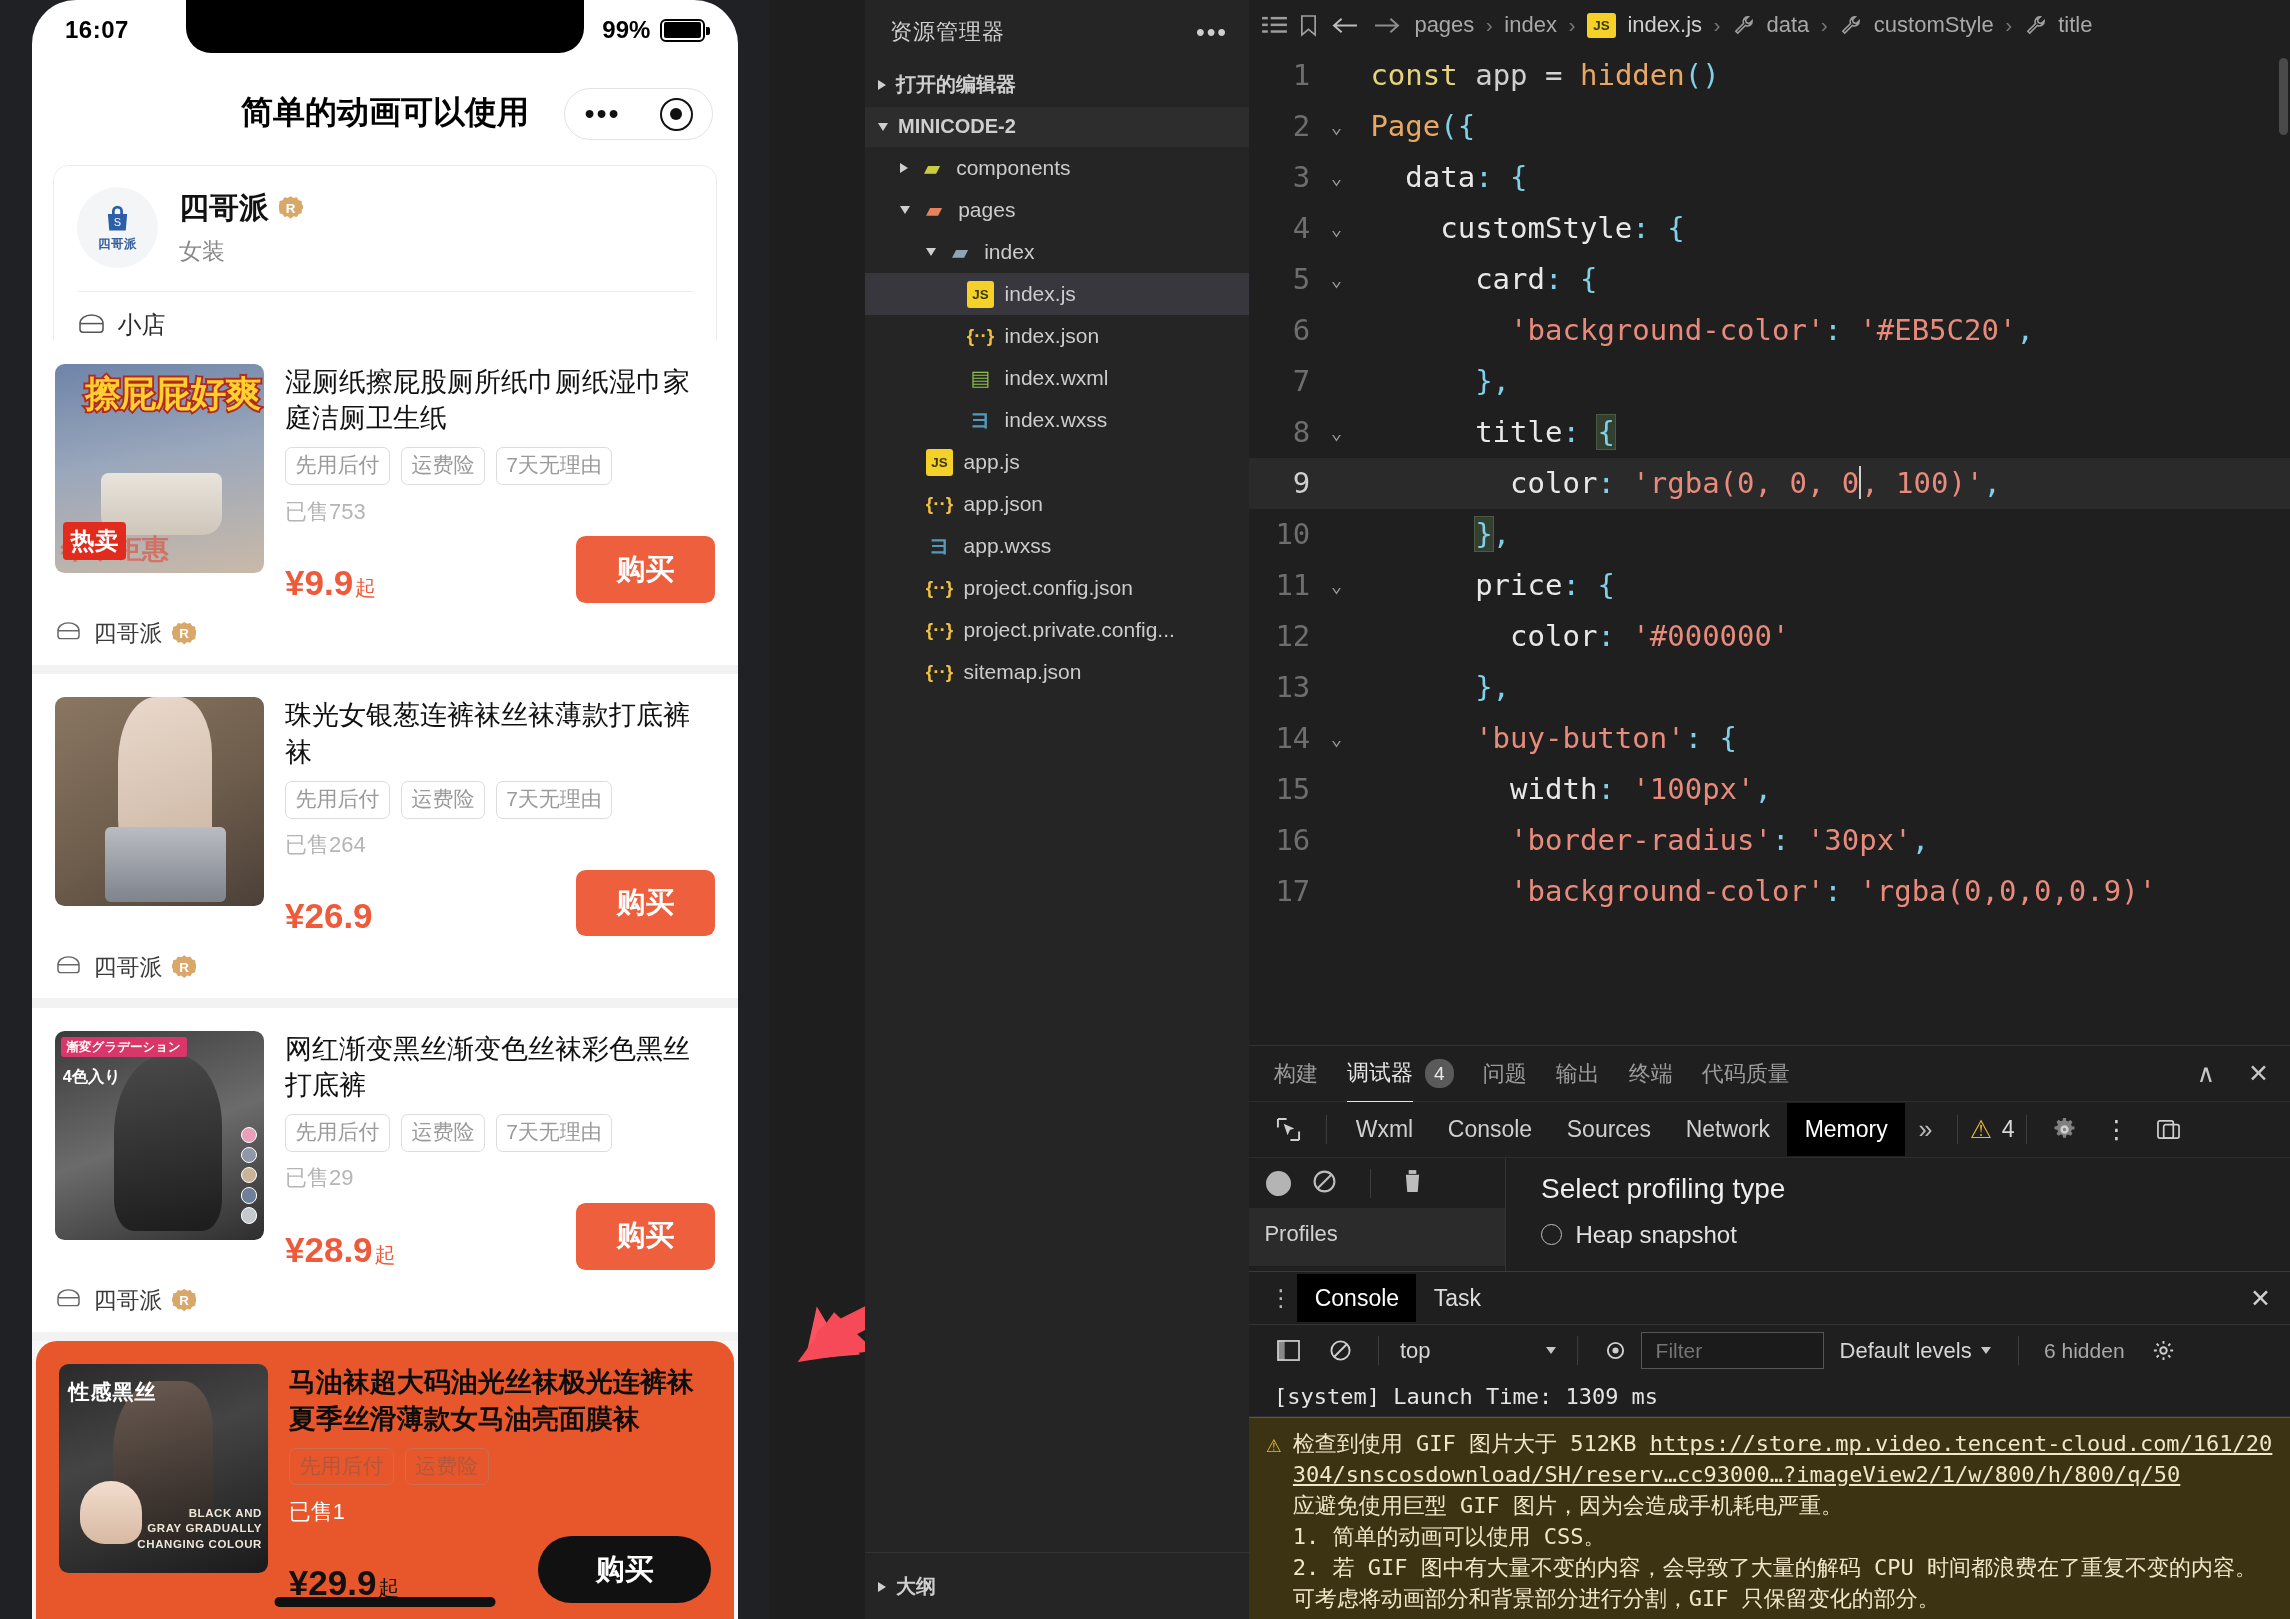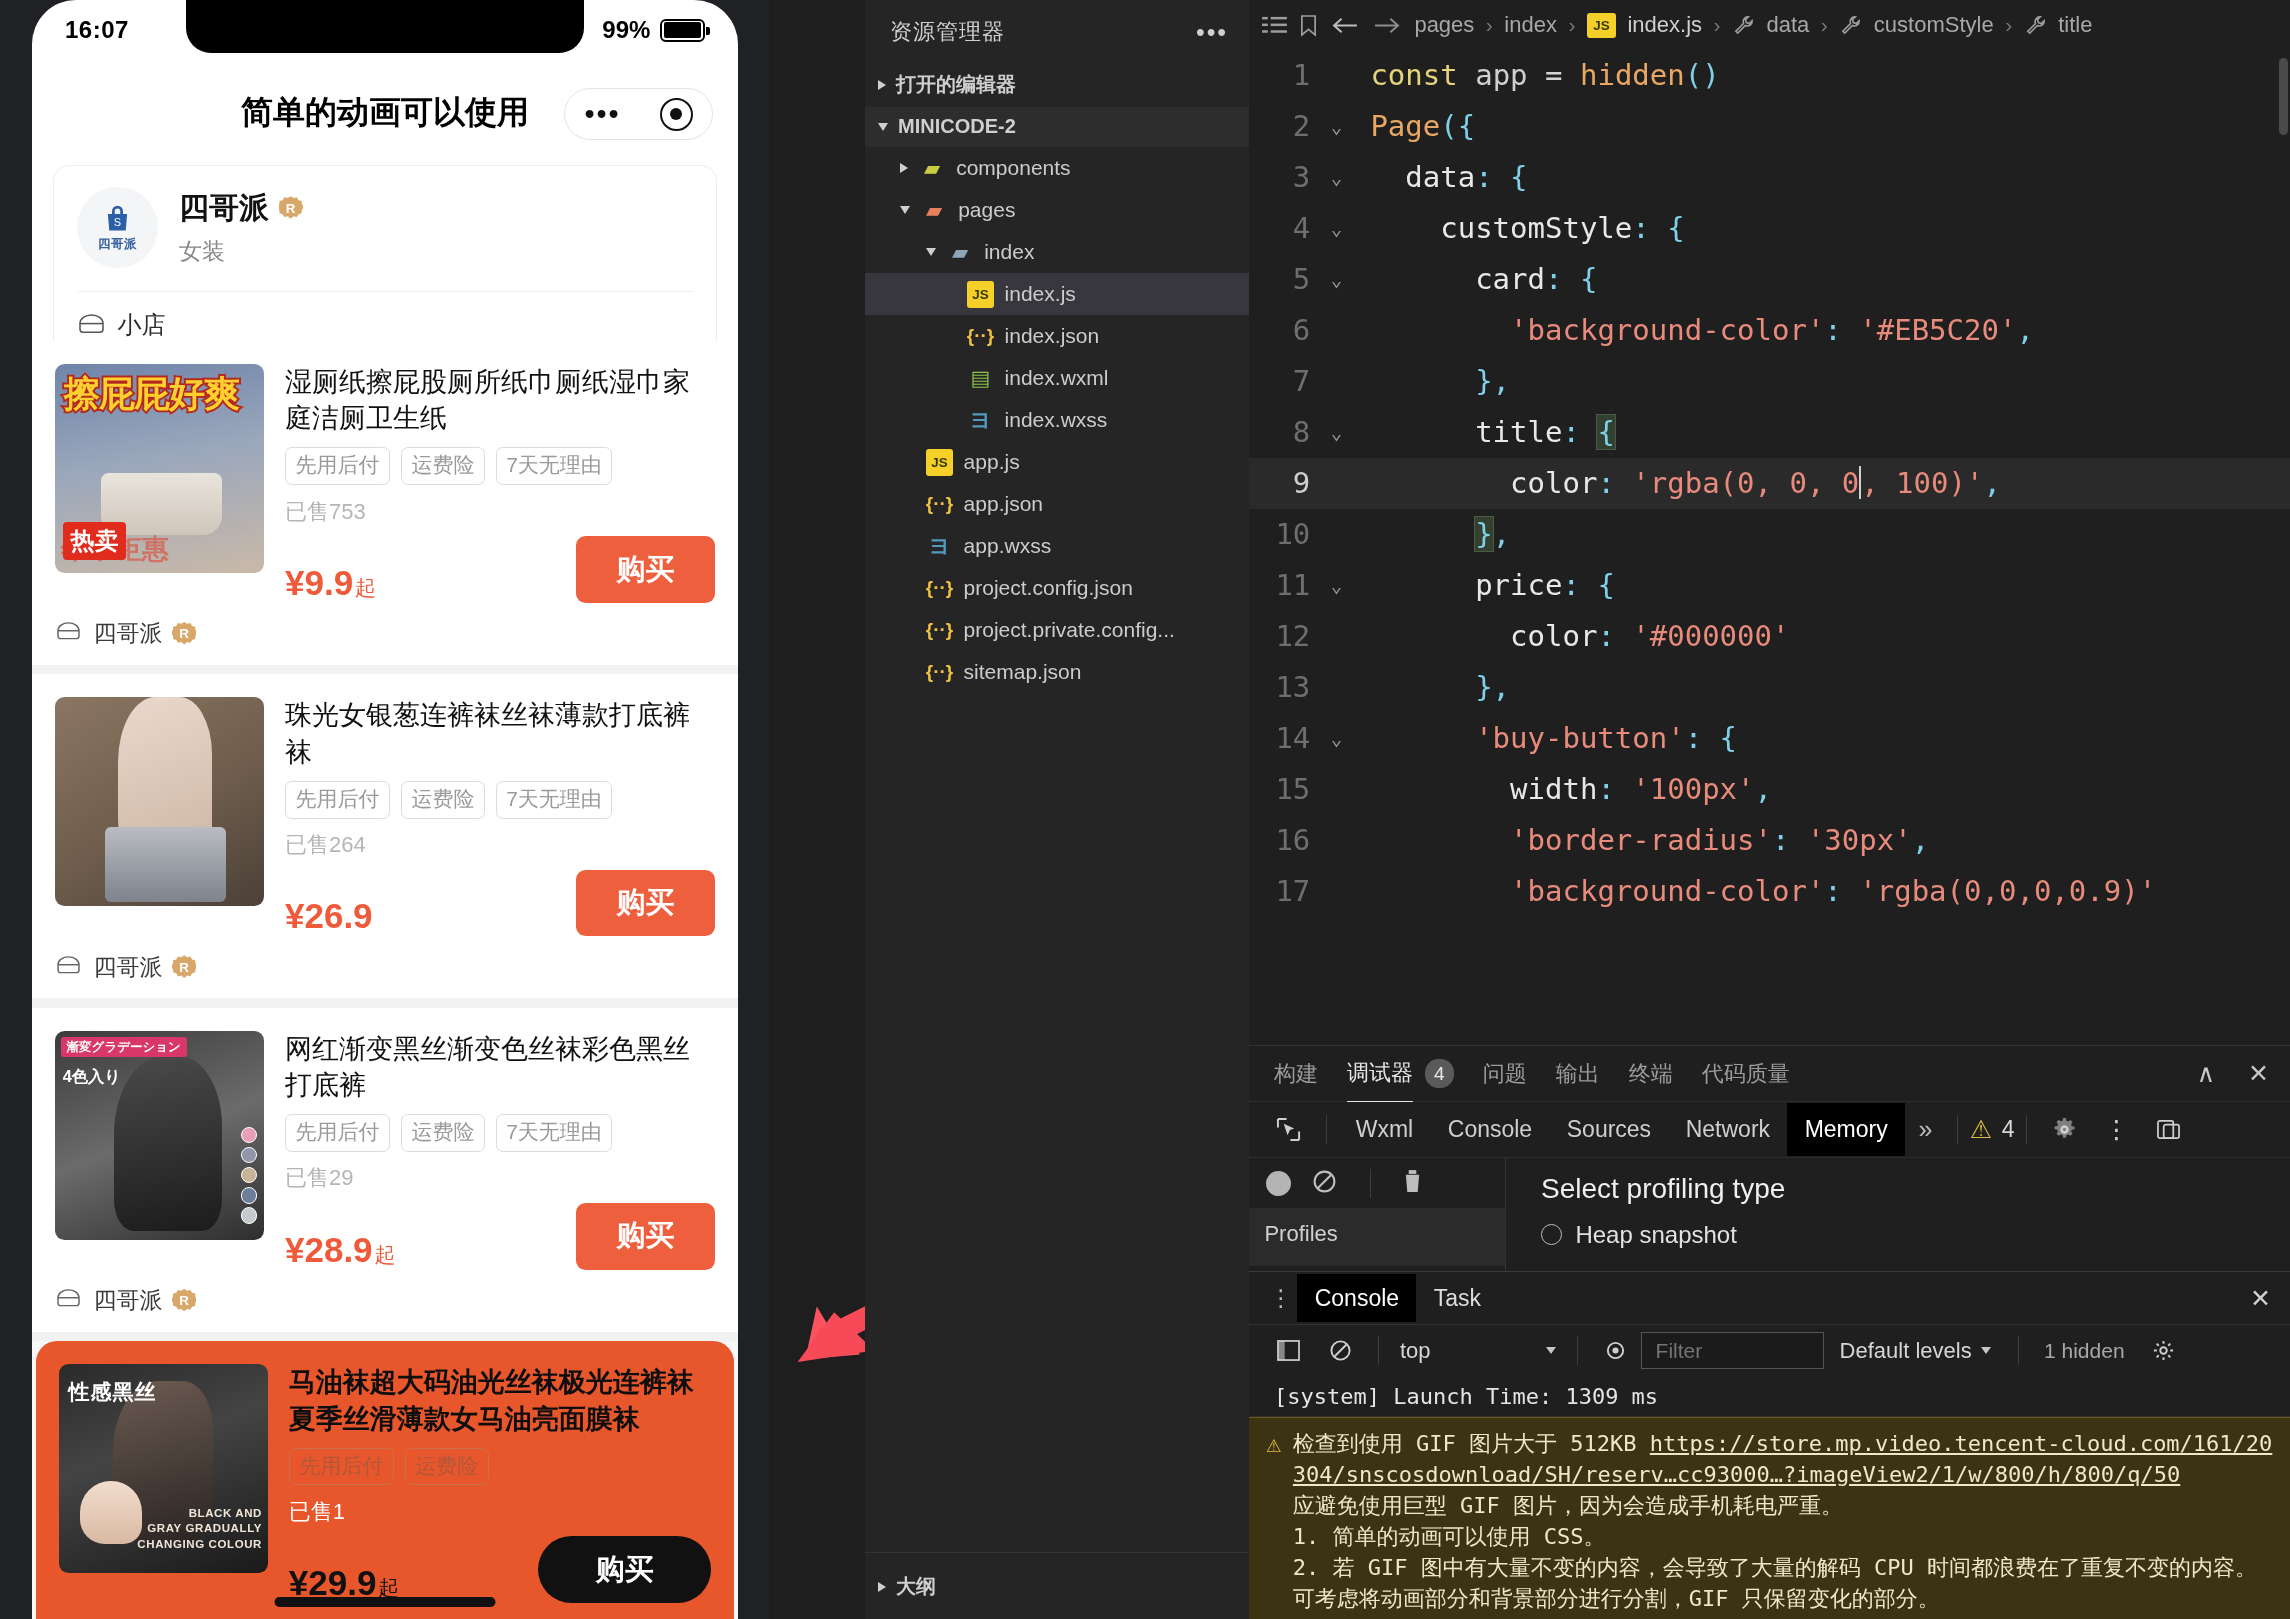--- a/index.html
+++ b/index.html
@@ -129,21 +129,21 @@
     display: flex; align-items: center; gap: 9.6px;
     padding: 5.8px 23px 15.4px 23px;
   }
   .pc-footer-name { font-size: 23px; color: #3a3a3a; }
   .highlight .pc-footer-name { color: #1c1c1c; }
   .card-gap { height: 9.6px; background: #f2f2f2; }
 
   
   .th1 { background: linear-gradient(170deg,#6e84a8 0%,#9aa7bc 45%,#c9b9a8 100%); }
   .th1 .ribbon {
-    position: absolute; top: 5.8px; left: 9px; right: 3.8px; text-align: left;
+    position: absolute; top: 5.8px; left: 19px; right: 3.8px; text-align: right;
     font-size: 36px; font-weight: 900; color: #ffd02e;
     -webkit-text-stroke: 3.8px #b4291f; paint-order: stroke fill; letter-spacing: -1px;
   }
   .th1 .hot {
     position: absolute; left: 7.7px; bottom: 13.4px; background: #e02b1d; color: #fff;
     font-size: 24px; font-weight: 800; padding: 2.9px 7.7px; border-radius: 3.8px;
   }
   .th1 .faded {
     position: absolute; left: 5.8px; bottom: 5.8px; right: 5.8px;
     font-size: 27px; font-weight: 900; color: rgba(225,60,40,.55);
@@ -834,21 +834,21 @@
               <circle cx="13" cy="11" r="8" fill="none" stroke="#cfcfcf" stroke-width="2"></circle>
               <circle cx="13" cy="11" r="3.2" fill="#cfcfcf"></circle>
             </svg>
         </span>
         <input class="filter-box" placeholder="Filter" style="">
         <span class="lvl">
           <span>Default levels</span>
           <span class="caret-d"></span>
         </span>
         <span class="dt-sep"></span>
-        <span class="hidden-cnt">1 hidden</span>
+        <span class="hidden-cnt">6 hidden</span>
         <span class="dt-ico">
           <svg width="23" height="23" viewBox="0 0 24 24">
               <circle cx="12" cy="12" r="3.4" fill="none" stroke="#cfcfcf" stroke-width="2"></circle>
               <path d="M12 2v3M12 19v3M2 12h3M19 12h3M4.9 4.9l2.1 2.1M17 17l2.1 2.1M19.1 4.9L17 7M7 17l-2.1 2.1" stroke="#cfcfcf" stroke-width="2"></path>
             </svg>
         </span>
       </div>
 
       <div class="console-body">
         <div class="msg-system">[system] Launch Time: 1309 ms</div>

